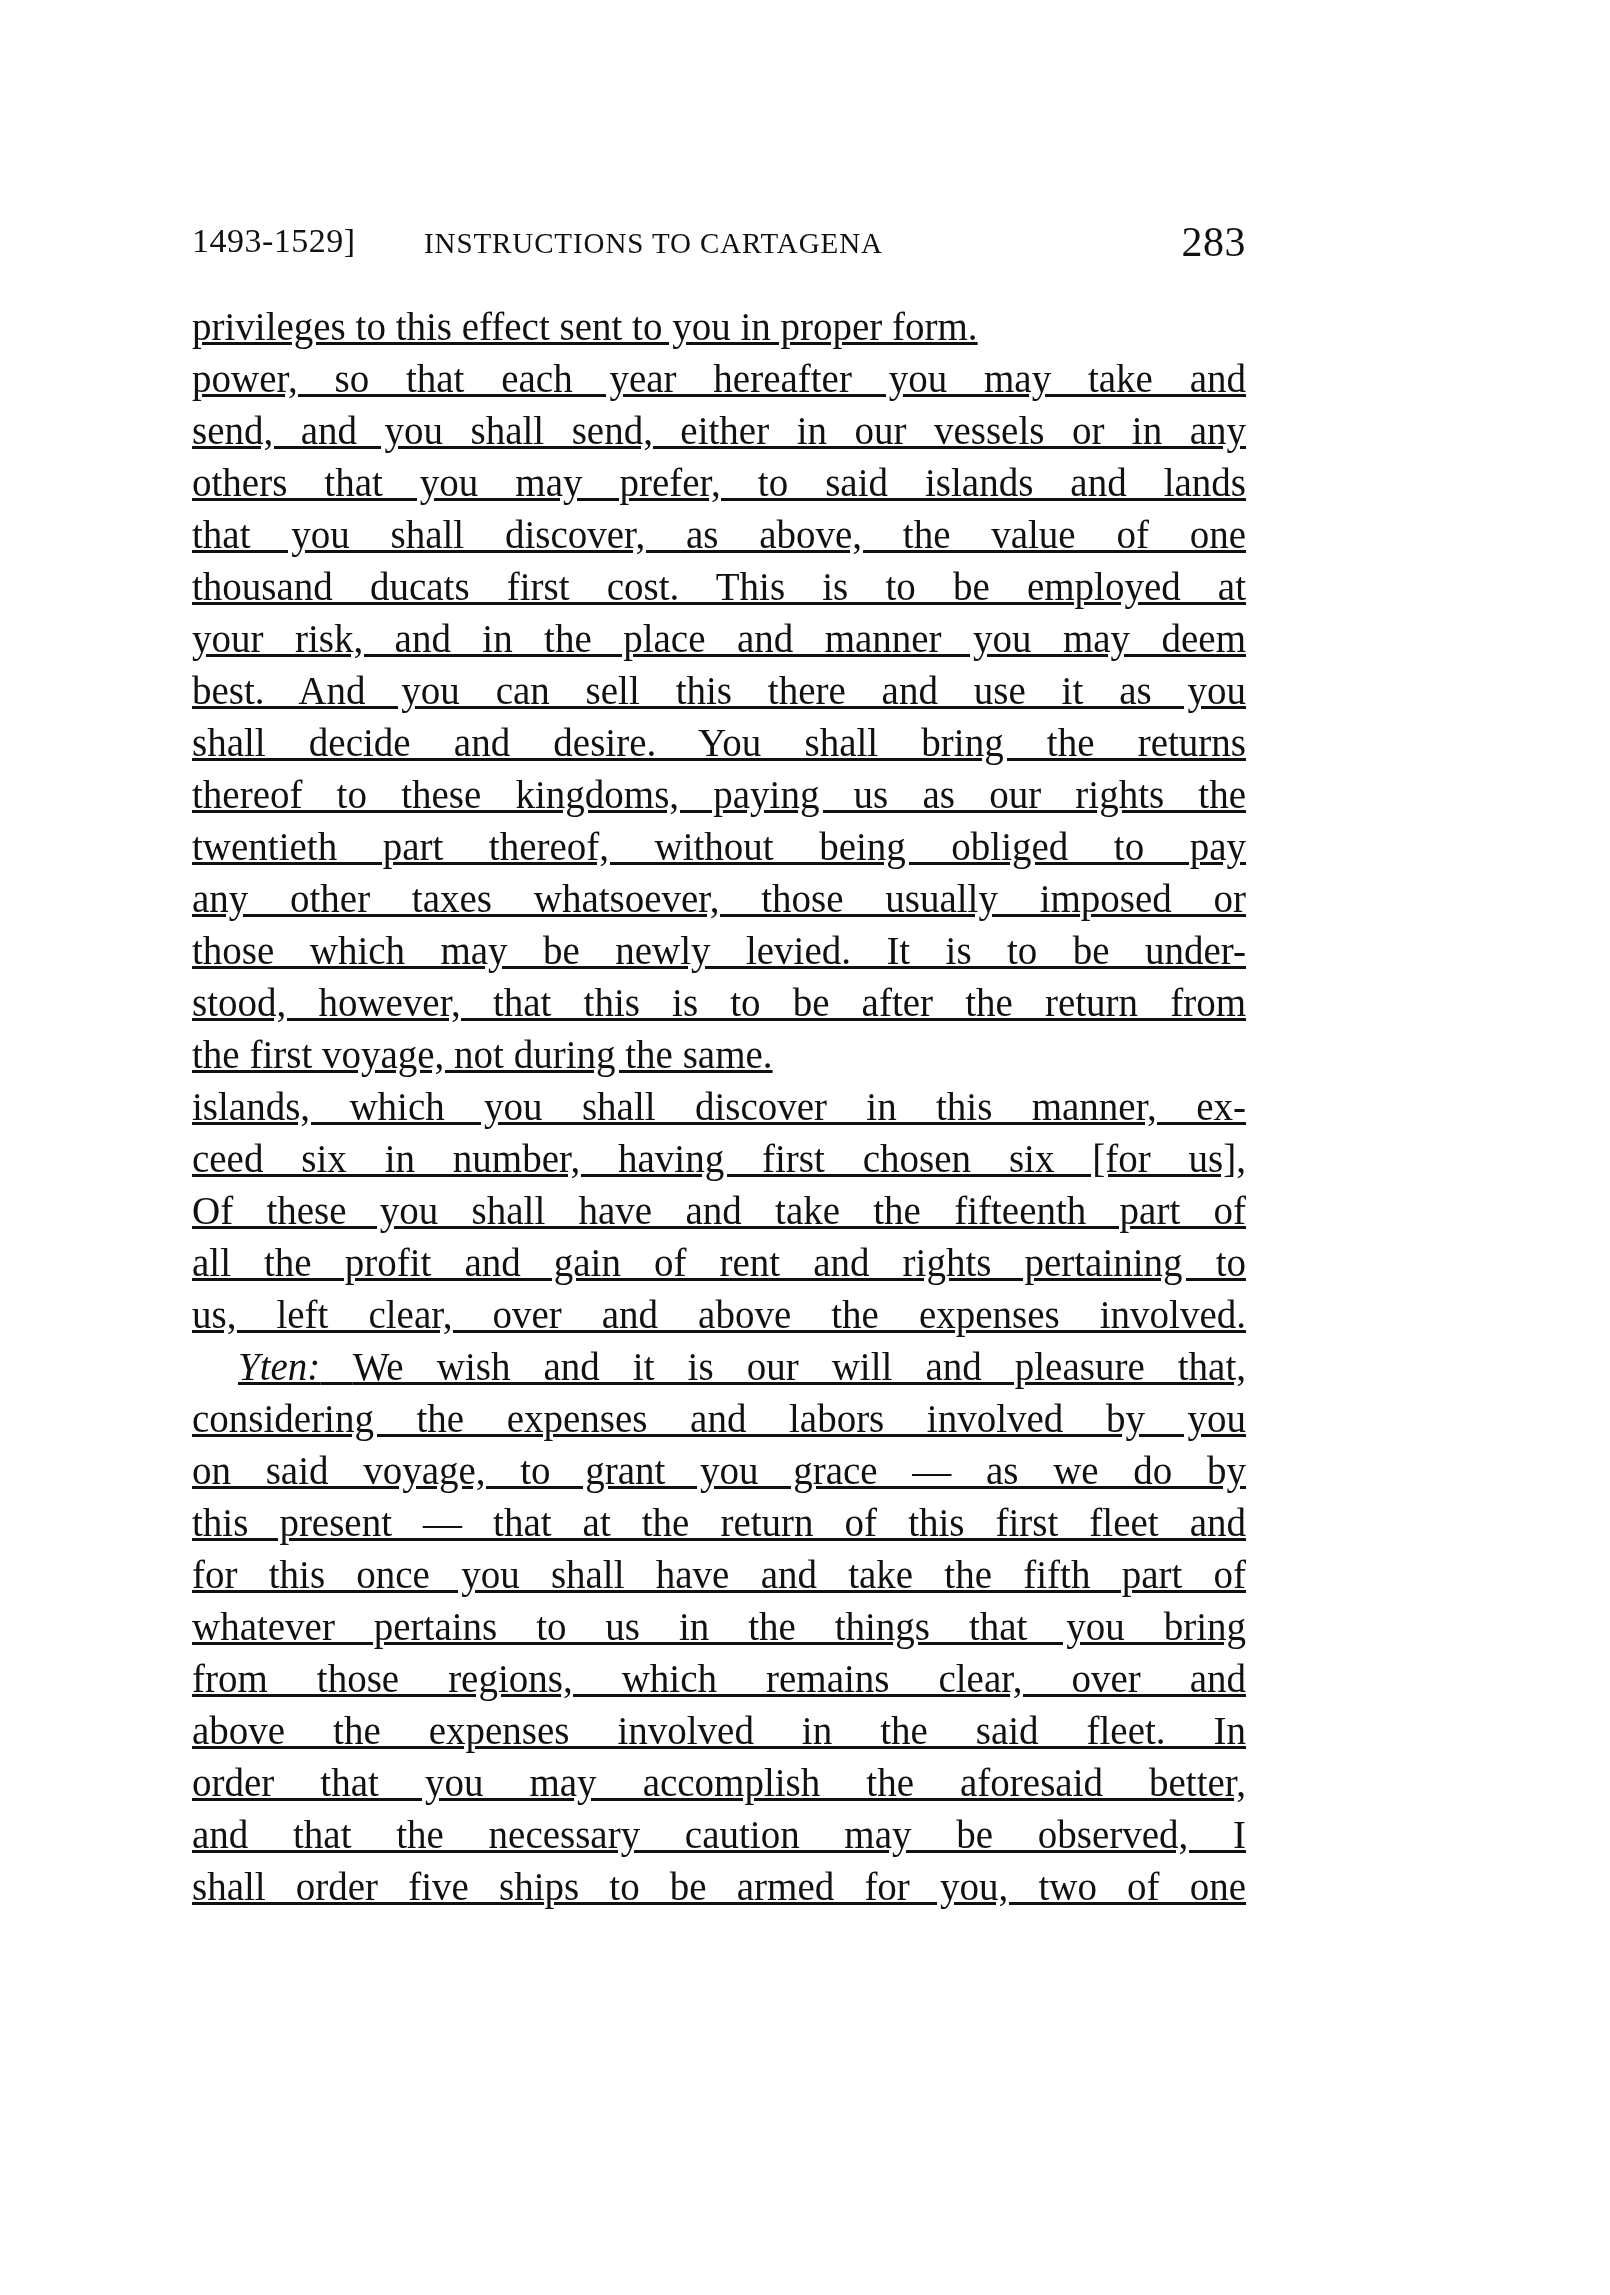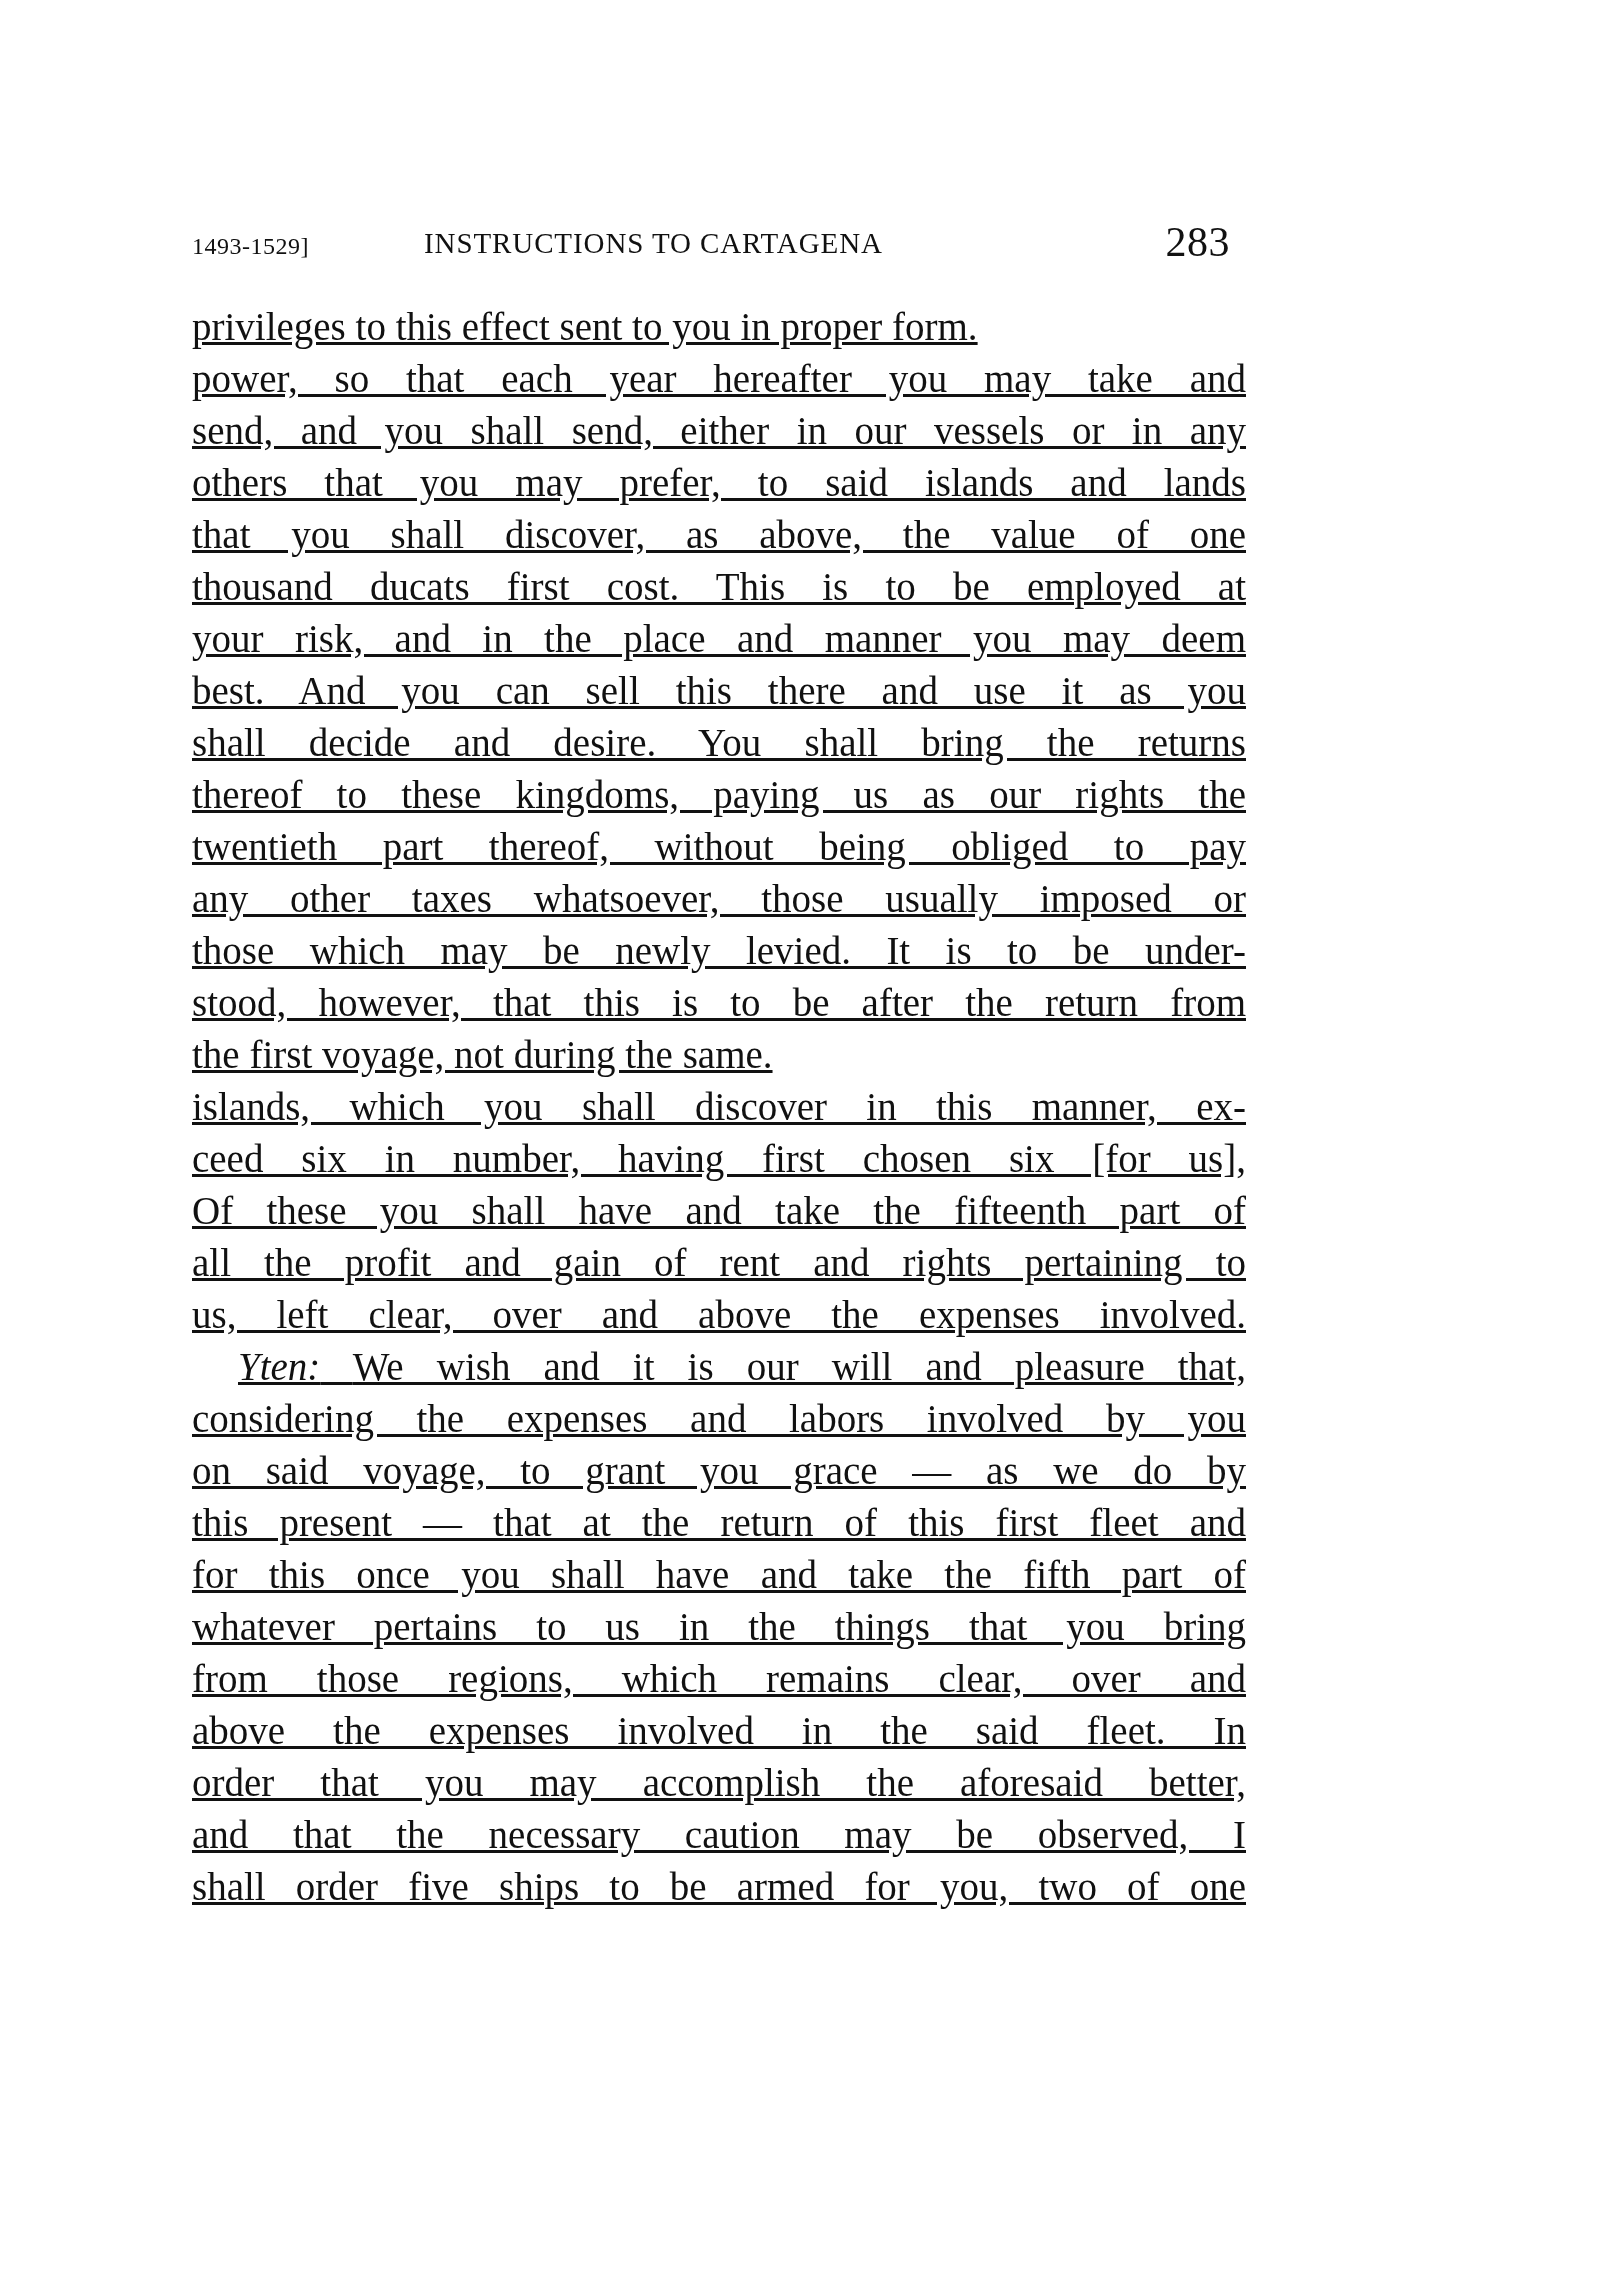--- a/index.html
+++ b/index.html
@@ -29,37 +29,37 @@
       top: 216px;
       width: 1054px;
       height: 55px;
       display: flex;
       align-items: flex-end;
       justify-content: space-between;
       font-size: 30px;
       letter-spacing: 0.5px;
     }
     .running-head .years {
-      font-size: 24px;
+      font-size: 34px;
     }
     .running-head .title {
       position: absolute;
       left: 232px;
       bottom: 11px;
       font-size: 29px;
       letter-spacing: 0.9px;
     }
     .running-head .years {
       position: absolute;
       left: 0;
       bottom: 11px;
     }
     .running-head .page-number {
       position: absolute;
-      right: 16px;
+      right: 0;
       bottom: 4.6px;
       font-size: 42px;
     }
     .body-text {
       position: absolute;
       left: 192px;
       top: 301px;
       width: 1054px;
       font-size: 39px;
       line-height: 52px;

